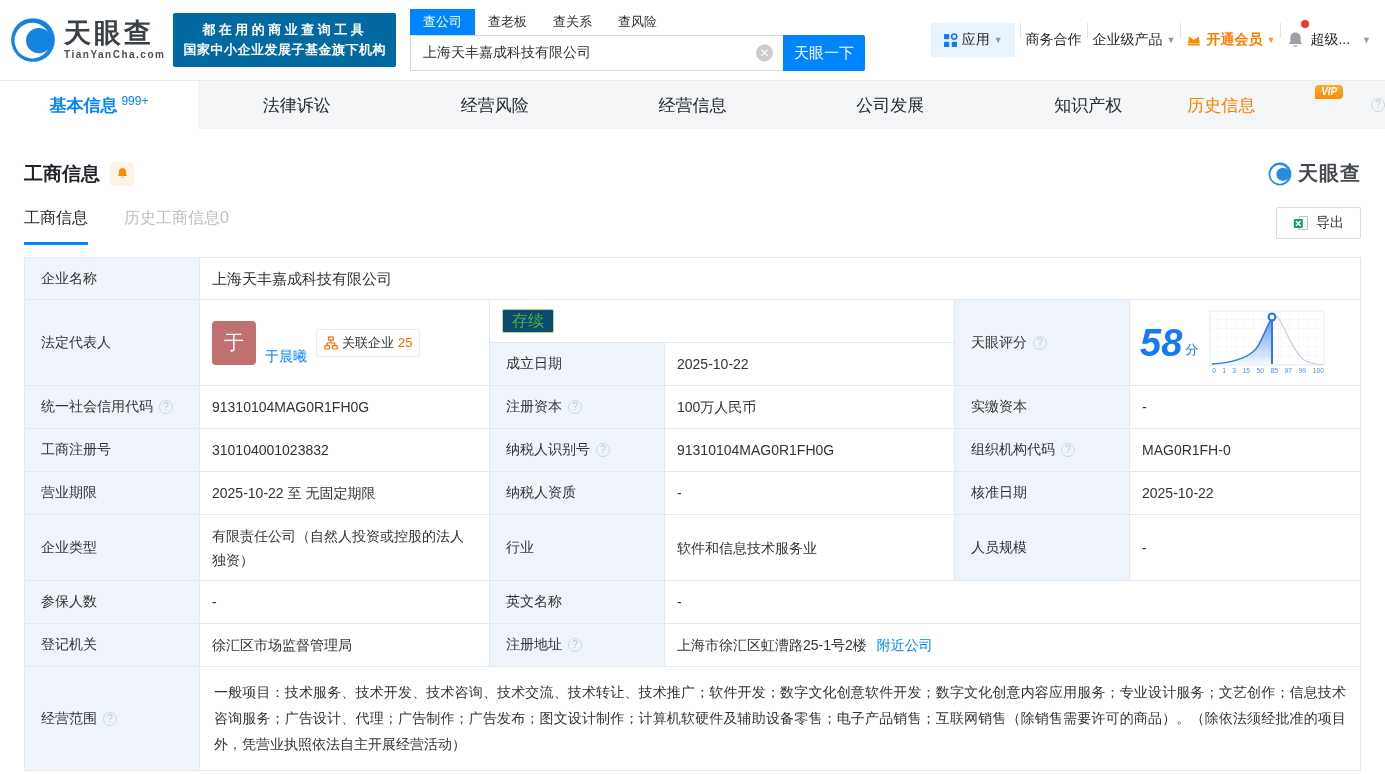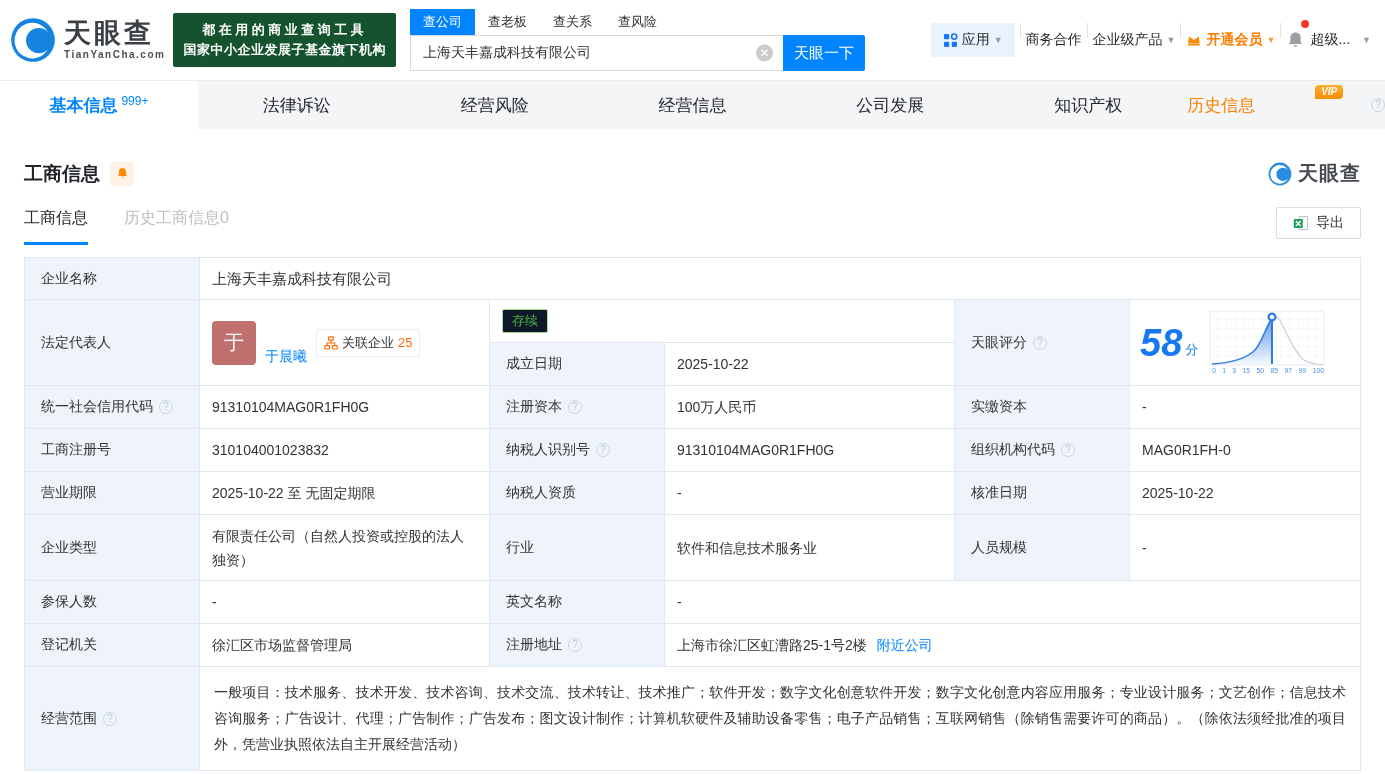--- a/index.html
+++ b/index.html
@@ -5,21 +5,21 @@
   * { box-sizing: border-box; margin: 0; padding: 0; }
   html,body { width:1385px; height:774px; overflow:hidden; background:#fff;
     font-family:"Liberation Sans","DejaVu Sans",sans-serif; color:#333; }
 
   
   .header { height:80px; display:flex; align-items:center; padding:0 14px 0 10px; background:#fff; }
   .logo { display:flex; align-items:center; gap:8px; }
   .logo-text { display:flex; flex-direction:column; line-height:1; }
   .logo-brand { font-size:27px; font-weight:bold; color:#3b4047; letter-spacing:3px; }
   .logo-domain { font-size:10px; color:#4a4f55; letter-spacing:1.5px; margin-top:3px; font-weight:bold; }
-  .banner { margin-left:8px; background:#14532d; color:#fff; border-radius:2px;
+  .banner { margin-left:8px; background:#0369a1; color:#fff; border-radius:2px;
     padding:7px 10px; text-align:center; }
   .banner div { font-size:13px; font-weight:bold; line-height:20px; white-space:nowrap; }
   .banner .b1 { letter-spacing:3.5px; }
   .banner .b2 { letter-spacing:0.5px; }
 
   .search-wrap { margin-left:14px; width:455px; }
   .search-tabs { display:flex; align-items:flex-end; }
   .search-tab { font-size:13px; padding:4px 13px; color:#333; cursor:pointer; }
   .search-tab.active { background:#0084ff; color:#fff; }
   .search-input { flex:1; border:1px solid #d9d9d9; border-right:none; padding:0 34px 0 12px;
@@ -92,22 +92,22 @@
     display:flex; align-items:center; justify-content:center; flex:none; cursor:pointer; }
   .rep-name { color:#0084ff; font-size:14px; cursor:pointer;margin-top:28px; }
   .rel-badge { display:flex; align-items:center; gap:4px; border:1px solid #ececec; border-radius:2px;
     padding:4px 7px; font-size:13px; cursor:pointer; background:#fff; }
   .rel-count { color:#ff6a00; }
   .mid-stack { width:465px; flex:none; display:flex; flex-direction:column; }
   .mid-sub { flex:1; display:flex; }
   .mid-sub + .mid-sub { border-top:1px solid #e0e9f1; }
   .mid-sub .lbl { width:175px; }
   .mid-sub .sval { flex:1; display:flex; align-items:center; padding:0 12px; border-right:1px solid #e0e9f1; }
-  .status-badge { display:inline-block; background:#0f172a; border:1px solid #a9da8a; color:#49b33b;
-    font-size:13px; padding:2px 9px; border-radius:2px; line-height:18px; }
+  .status-badge { display:inline-block; background:#0c4a6e; border:1px solid #a9da8a; color:#49b33b;
+    font-size:16px; padding:2px 9px; border-radius:2px; line-height:18px; }
   .score-lbl { width:175px; flex:none; }
   .score-val { flex:1; display:flex; align-items:center; padding:0 4px 0 10px; }
   .score-num { font-size:38px; font-weight:bold; color:#1678f2; font-style:italic; line-height:1; }
   .score-unit { font-size:13px; color:#1678f2; margin:14px 0 0 3px; }
   .score-chart { margin-left:10px; }
   .chart-ticks { display:flex; justify-content:space-between; width:112px; margin:-2px 0 0 4px; }
   .chart-ticks span { font-size:7.5px; color:#4a90e2; transform:scale(0.9); }
   .chart-box { display:flex; flex-direction:column; }
 
   .addr-link { color:#0084ff; margin-left:10px; cursor:pointer; white-space:nowrap; }

